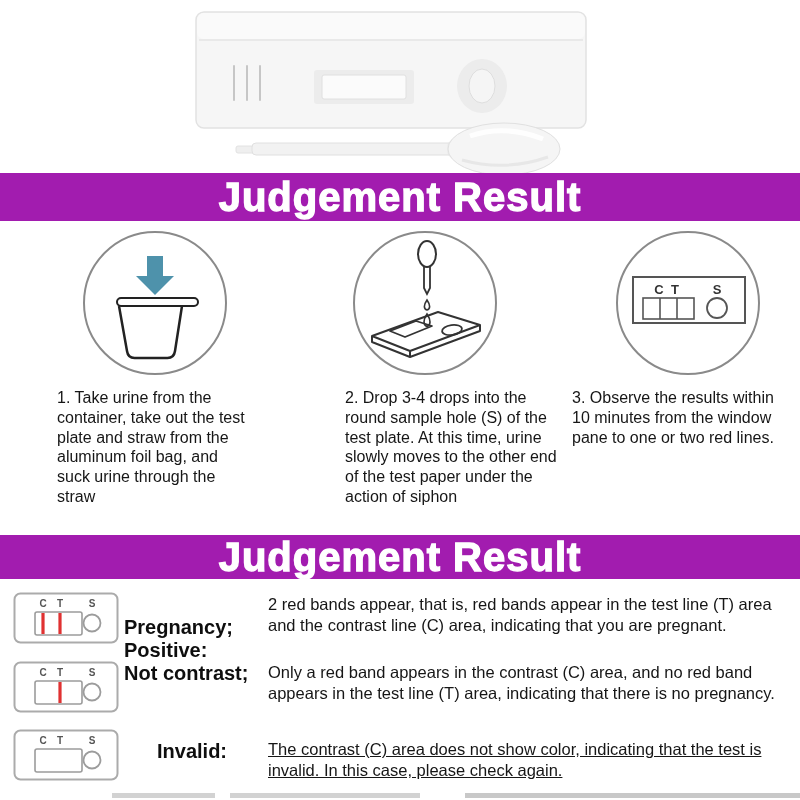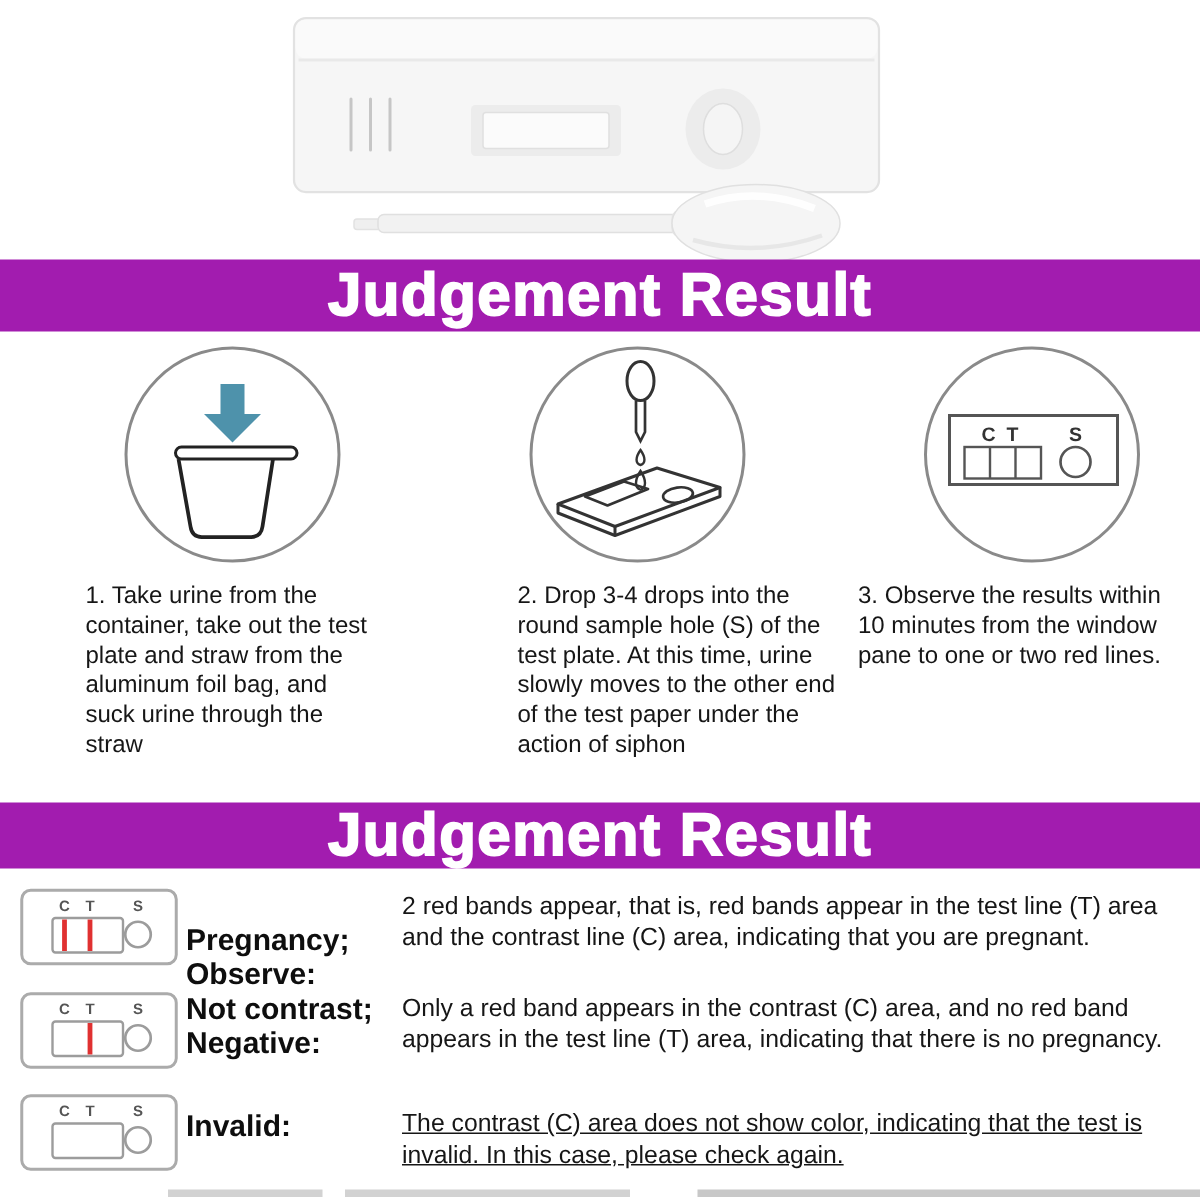--- a/index.html
+++ b/index.html
@@ -14,21 +14,21 @@
   .step-icon{position:absolute;top:228px;width:150px;height:150px;}
   #icon1{left:80px;} #icon2{left:350px;} #icon3{left:613px;}
   .step-text{position:absolute;top:388px;font-size:16px;line-height:1.24;color:#161616;}
   #steptext1{left:57px;width:198px;}
   #steptext2{left:325px;width:212px;margin-left:20px;}
   #steptext3{left:572px;width:208px;}
   .strip{position:absolute;left:13px;width:106px;height:52px;}
   #strip0{top:592px;} #strip1{top:661px;} #strip2{top:729px;}
   .result-label{position:absolute;left:124px;font-size:20px;font-weight:bold;
                 line-height:1.15;color:#0e0e0e;white-space:nowrap;}
-  #label0{top:584px;margin-top:32px;} #label1{top:662px;} #label2{top:740px;}
+  #label0{top:584px;margin-top:32px;} #label1{top:662px;} #label2{top:740px;margin-left:33px;}
   .result-desc{position:absolute;left:268px;width:528px;font-size:16.5px;
                line-height:1.27;color:#161616;}
   #desc0{top:594px;} #desc1{top:662px;} #desc2{top:739px;text-decoration:underline;}
   .bottom-seg{position:absolute;top:793px;height:5px;background:#d2d2d2;}
   svg text{font-family:"Liberation Sans",sans-serif;}
 </style>
 </head>
 <body>
 
 <svg class="abs" style="left:0;top:0;" width="800" height="175" viewBox="0 0 800 175">
@@ -127,25 +127,24 @@
   <text x="30" y="15" font-size="10" font-weight="bold" fill="#555" text-anchor="middle">C</text>
   <text x="47" y="15" font-size="10" font-weight="bold" fill="#555" text-anchor="middle">T</text>
   <text x="79" y="15" font-size="10" font-weight="bold" fill="#555" text-anchor="middle">S</text>
   <rect x="22" y="20" width="47" height="23" rx="2" fill="#fff" stroke="#9c9c9c" stroke-width="1.6"></rect>
 
   <circle cx="79" cy="31" r="8.5" fill="none" stroke="#9c9c9c" stroke-width="1.8"></circle>
 </svg>
 
 <div class="result-label" id="label0">
   <div>Pregnancy;</div>
-  <div>Observe:</div>
+  <div>Positive:</div>
 </div>
 <div class="result-label" id="label1">
   <div>Not contrast;</div>
-  <div>Negative:</div>
 </div>
 <div class="result-label" id="label2">
   <div>Invalid:</div>
 </div>
 
 <div class="result-desc" id="desc0">2 red bands appear, that is, red bands appear in the test line (T) area and the contrast line (C) area, indicating that you are pregnant.</div>
 <div class="result-desc" id="desc1">Only a red band appears in the contrast (C) area, and no red band appears in the test line (T) area, indicating that there is no pregnancy.</div>
 <div class="result-desc" id="desc2">The contrast (C) area does not show color, indicating that the test is invalid. In this case, please check again.</div>
 
 <div class="bottom-seg" style="left:112px;width:103px;"></div>

